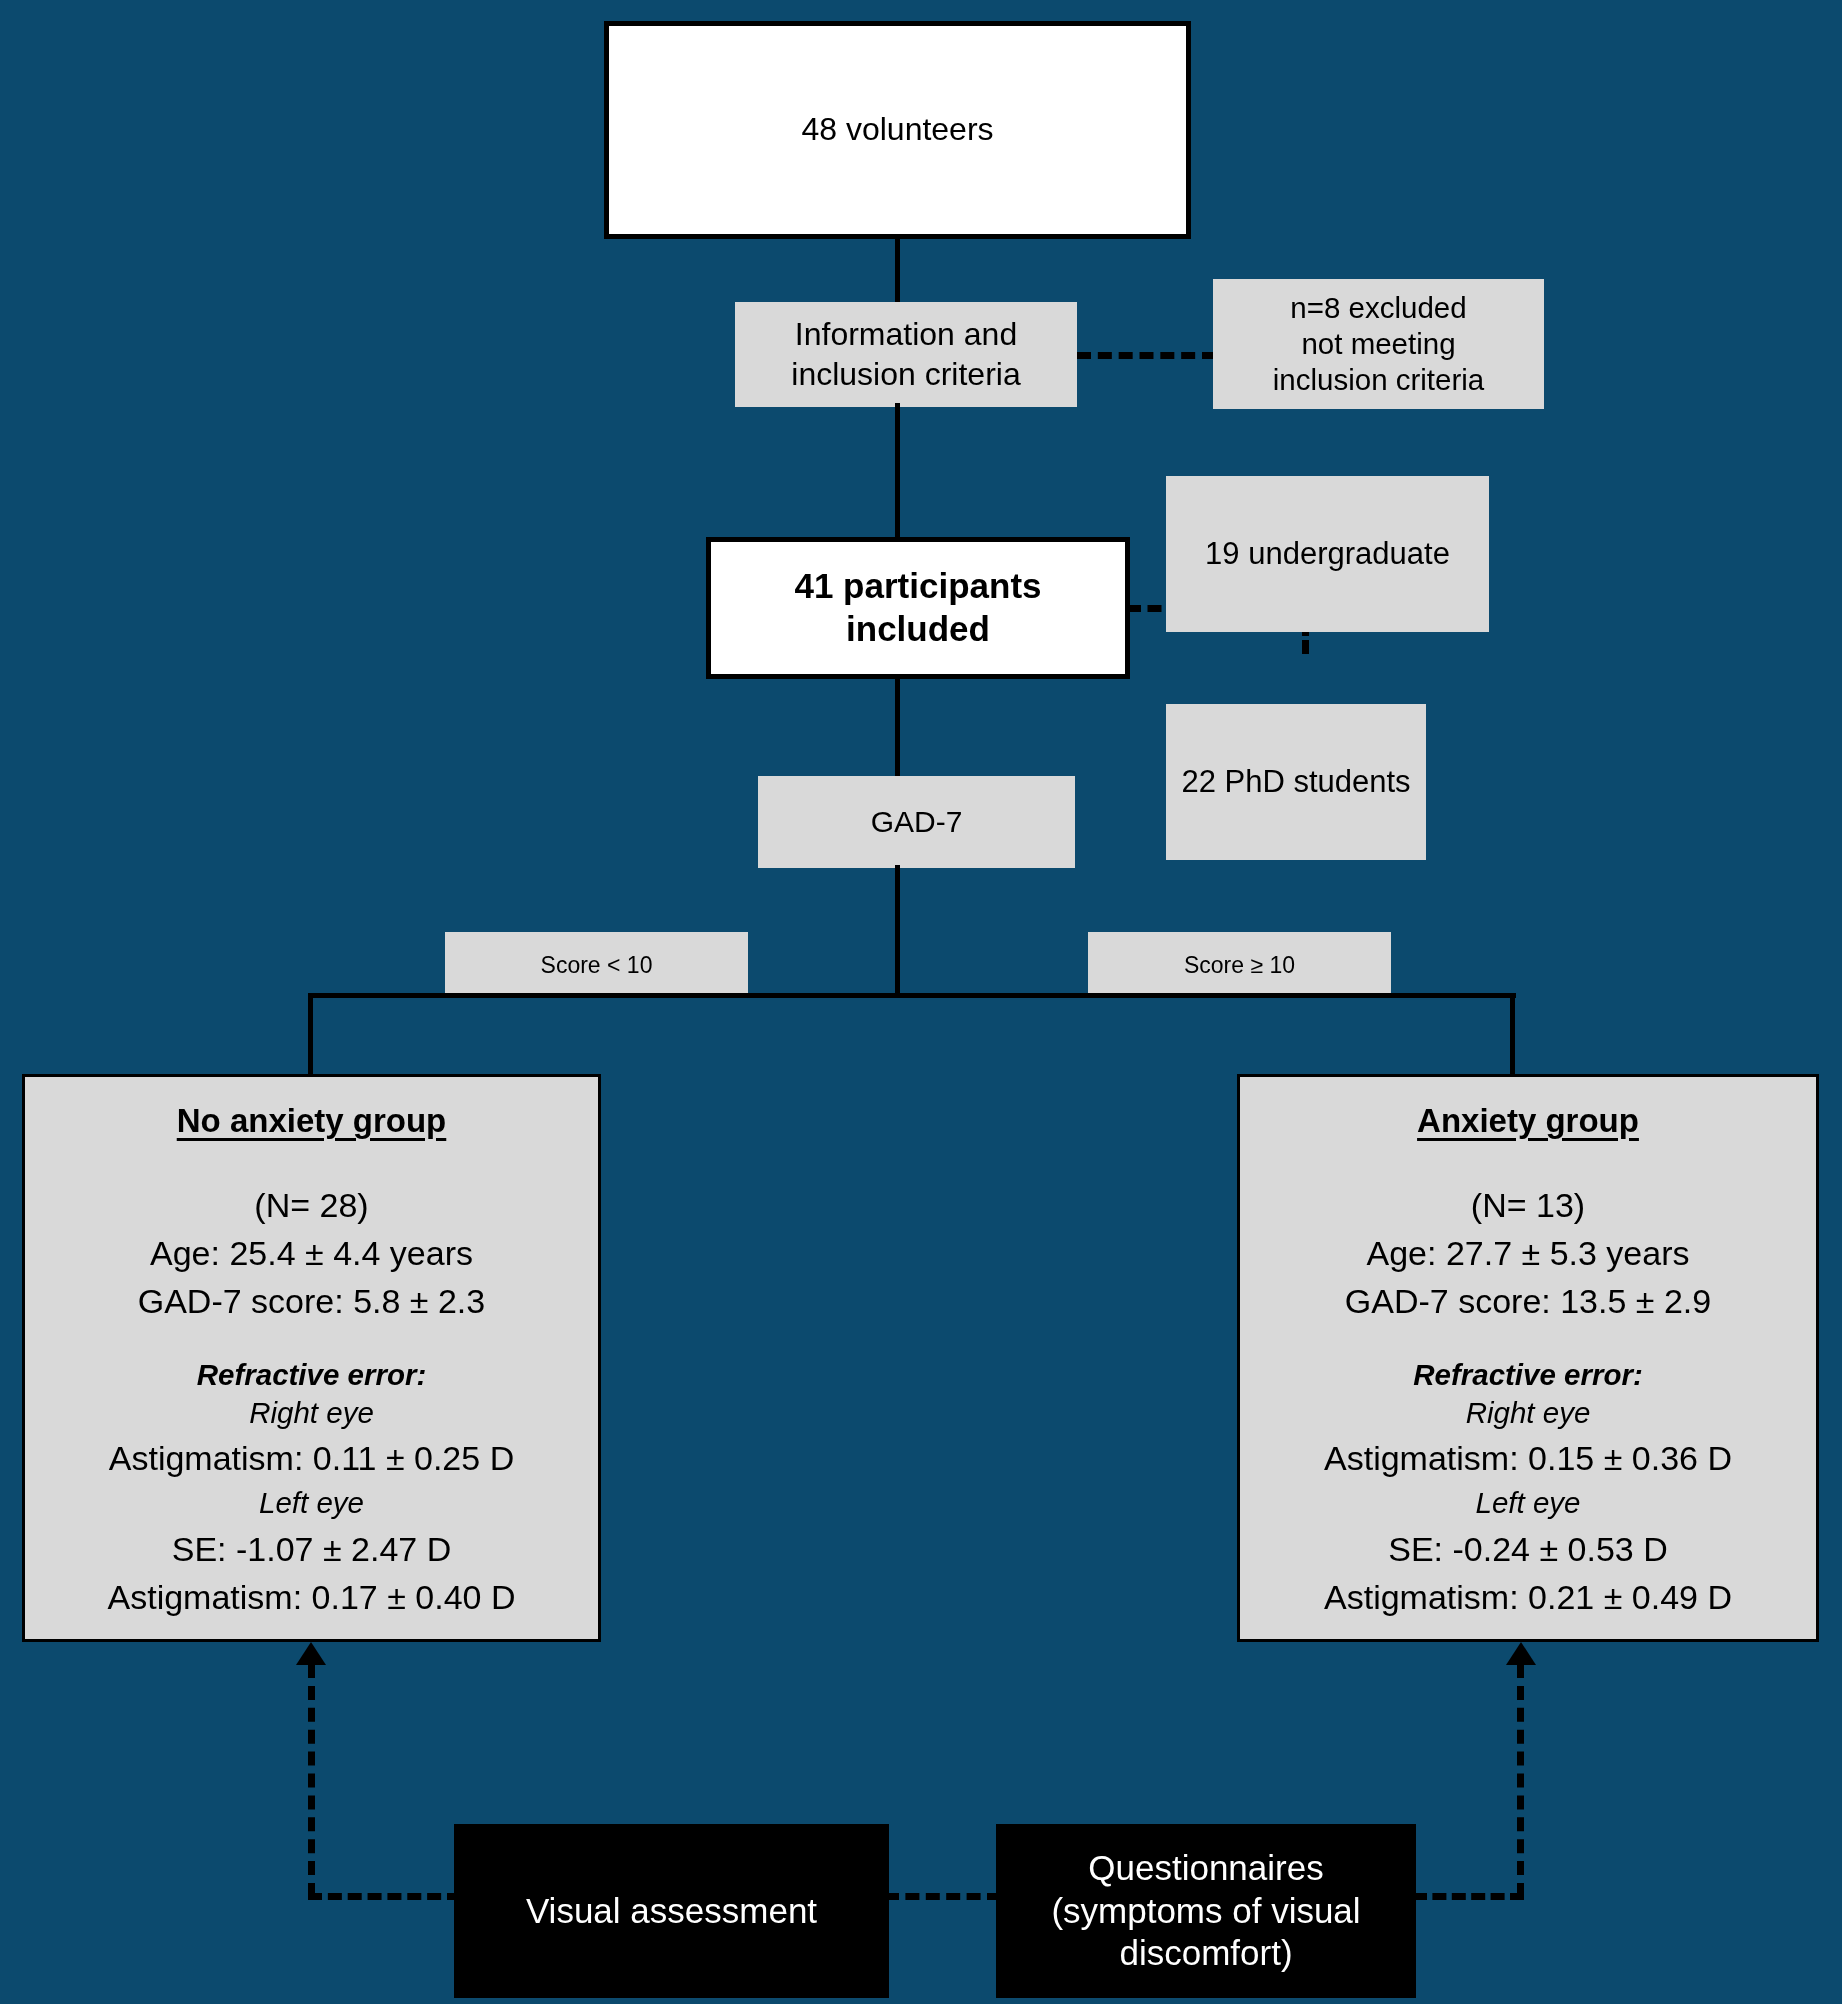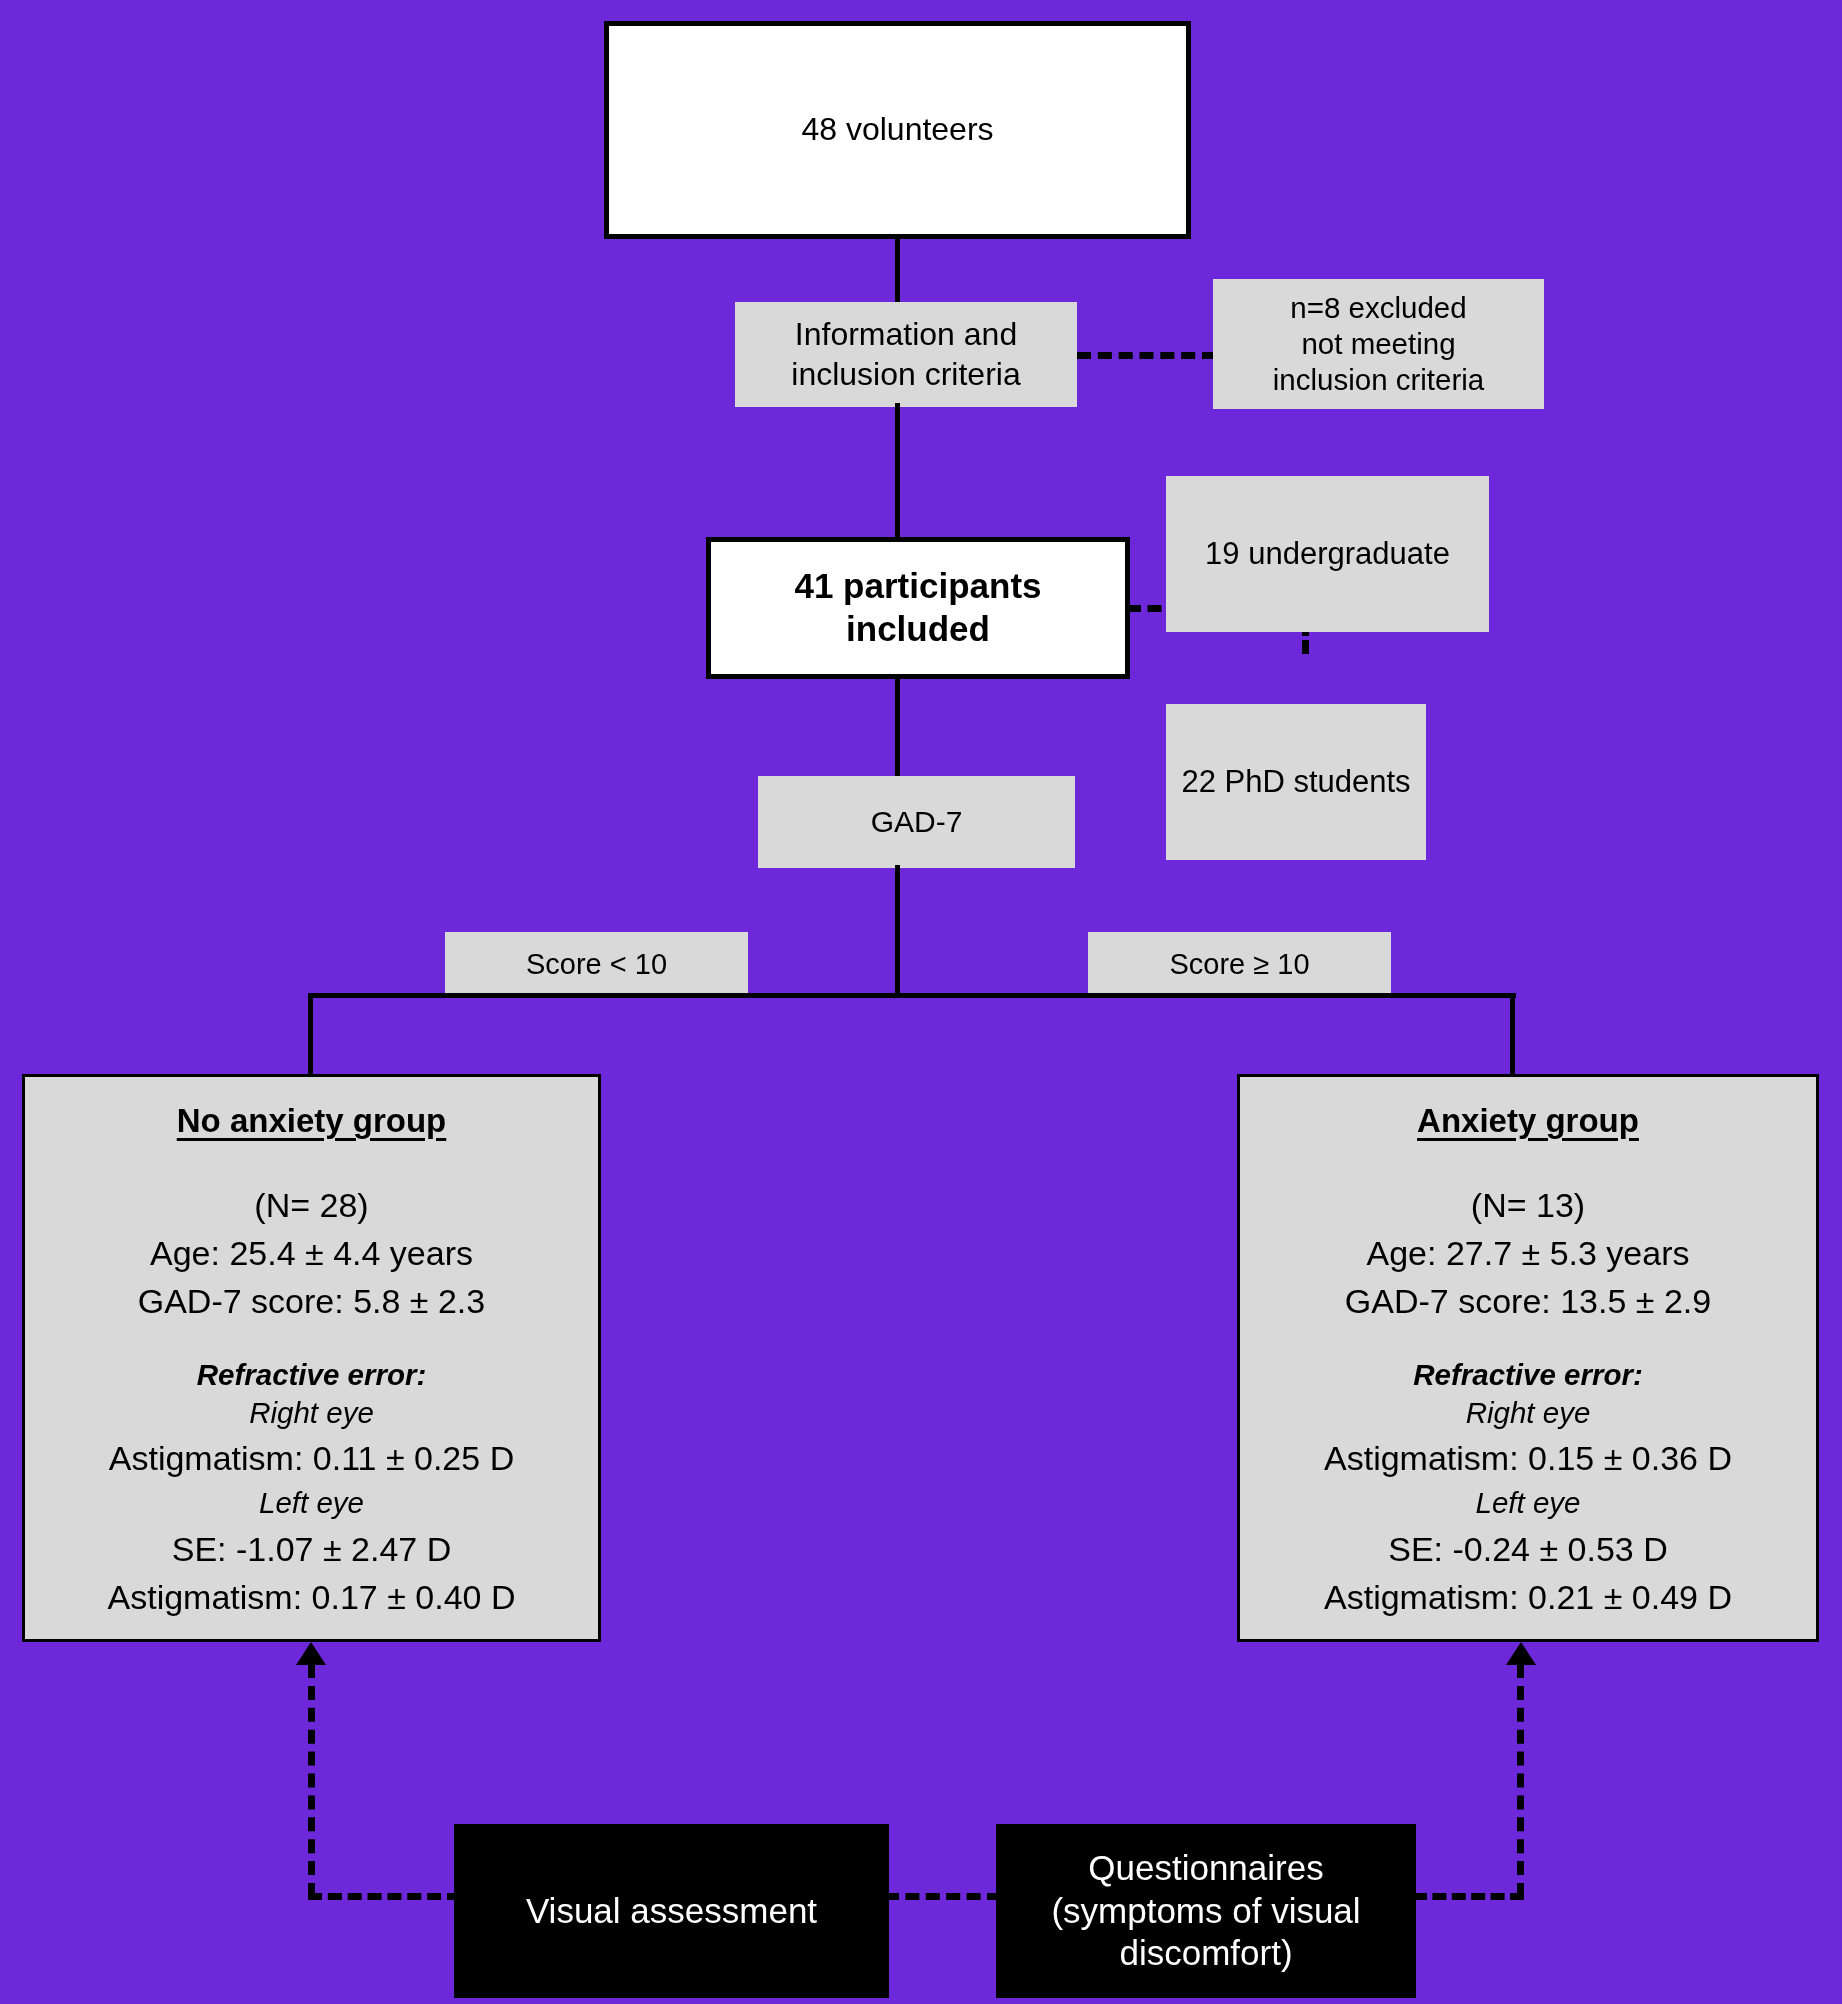--- a/index.html
+++ b/index.html
@@ -1,21 +1,21 @@
 <!DOCTYPE html>
 <html style="font-size:9px"><head>
 <meta charset="utf-8">
 <style>
   html,body{margin:0;padding:0;background:#ffffff;}
   body{font-family:"Liberation Sans", sans-serif;}
   #canvas{
     position:relative;
     width:1842px;
     height:2005px;
-    background:#6d28d9;
+    background:#0c4a6e;
     overflow:hidden;
   }
   .box{
     position:absolute;
     box-sizing:border-box;
     display:flex;
     align-items:center;
     justify-content:center;
     text-align:center;
     color:#000000;
@@ -62,21 +62,21 @@
     border-right:15.6px solid transparent;
     border-bottom:23.4px solid #000000;
   }
 
   .t-48{font-size:32px;}
   .t-info{font-size:32px;}
   .t-excl{font-size:29.5px;}
   .t-part{font-size:35px;font-weight:bold;}
   .t-edu{font-size:31px;}
   .t-gad{font-size:30px;}
-  .t-score{font-size:29px;}
+  .t-score{font-size:23px;}
   .t-black{font-size:35px;}
 
   .panel{
     position:absolute;
     box-sizing:border-box;
     background:#d9d9d9;
     border:3.9px solid #000000;
     padding-top:25px;
     color:#000000;
     text-align:center;

